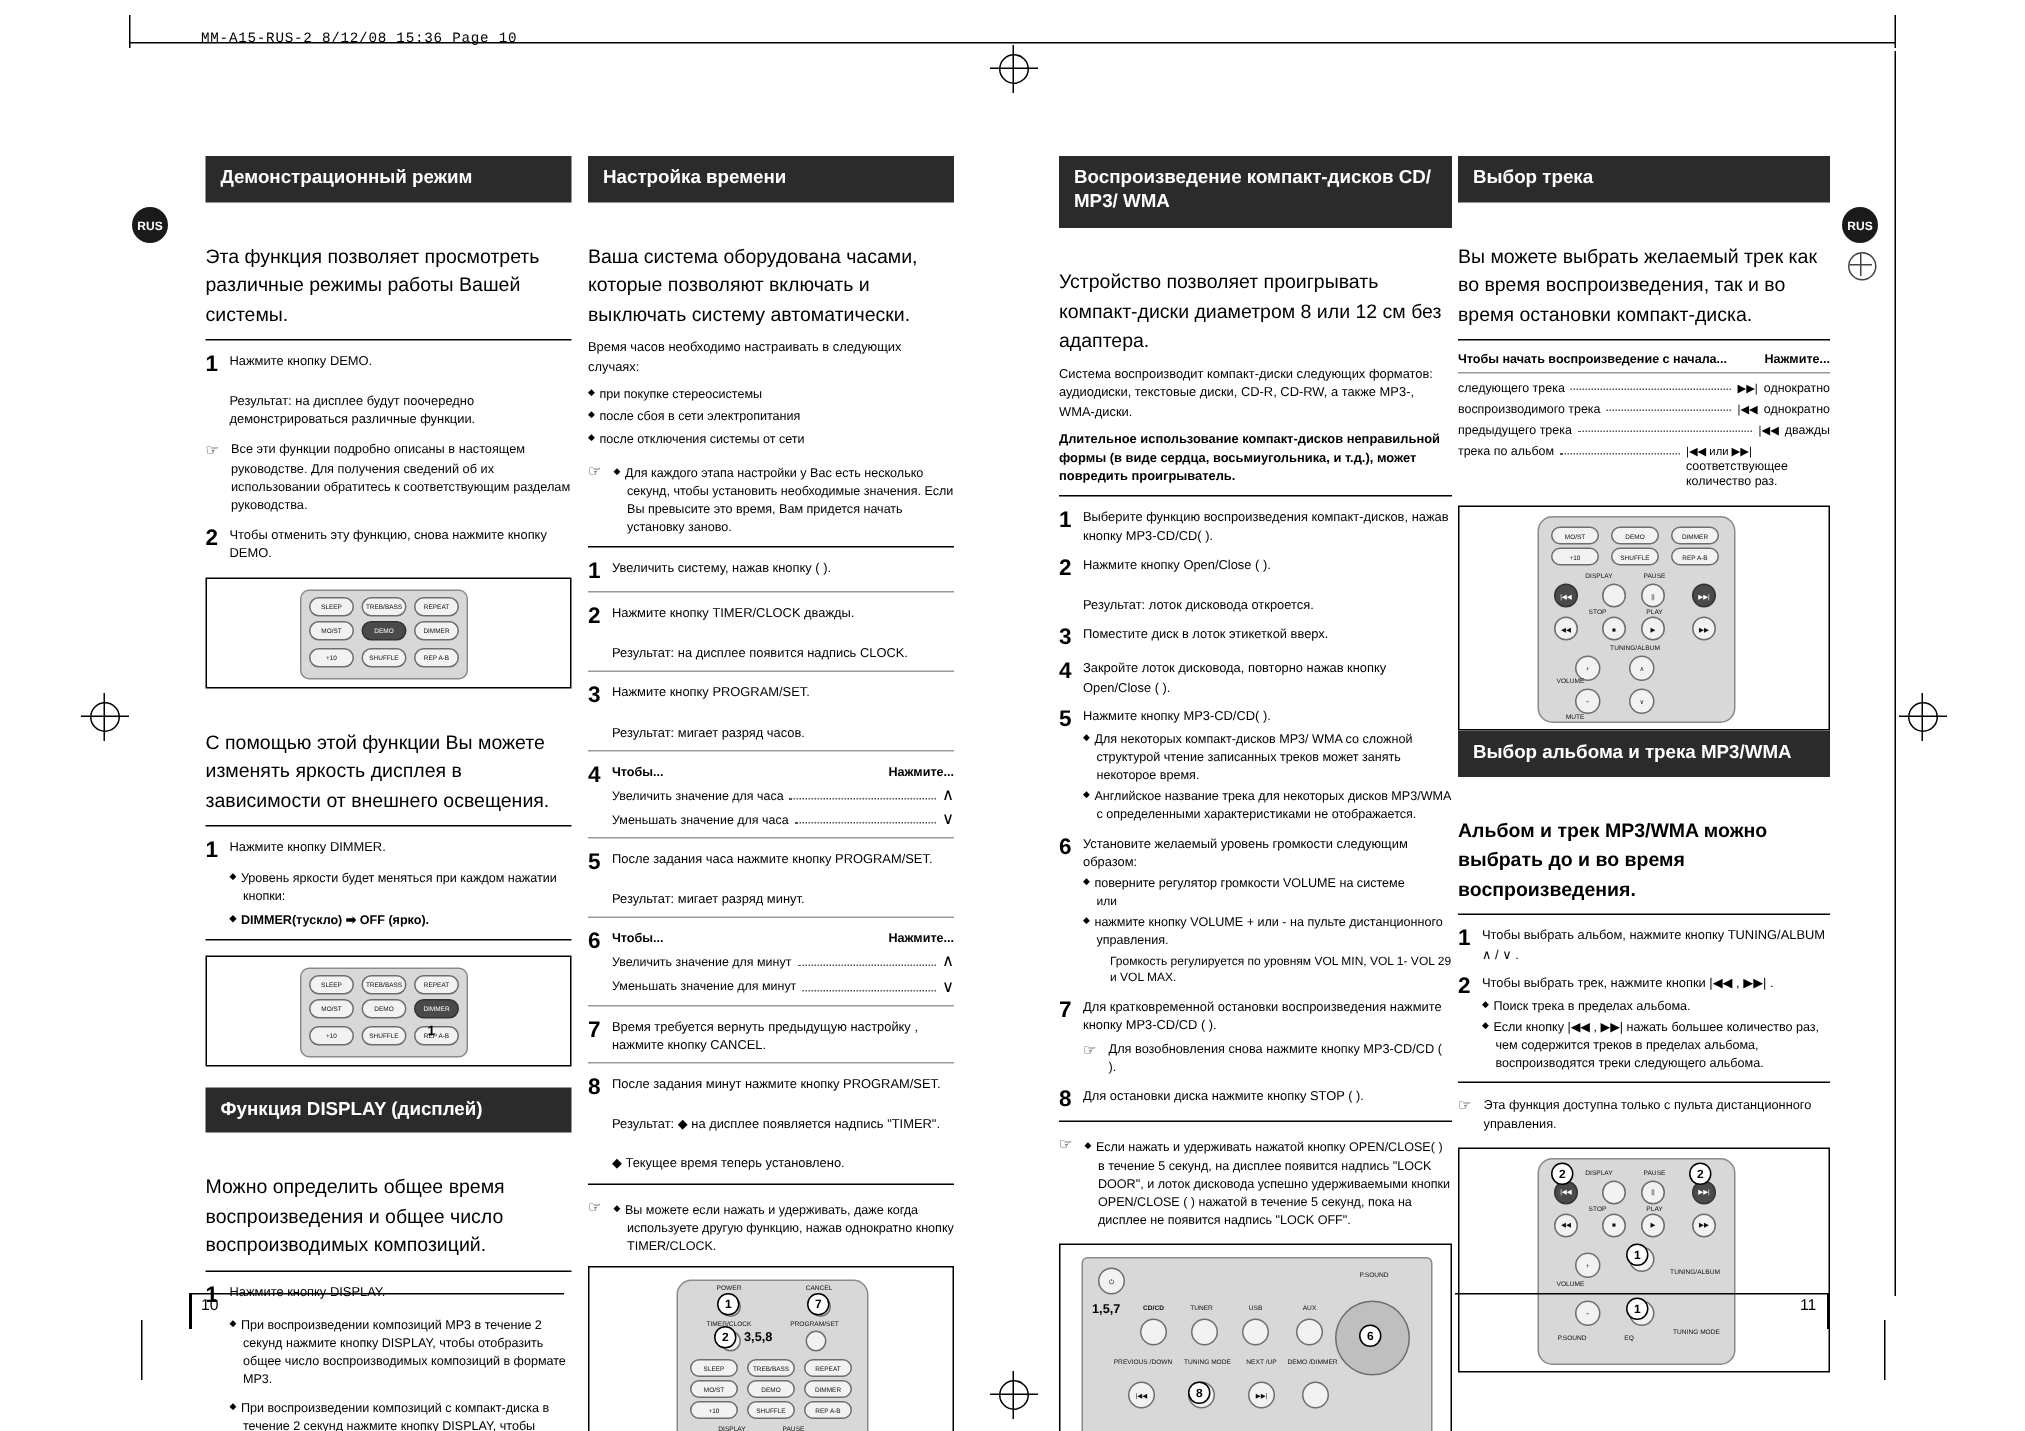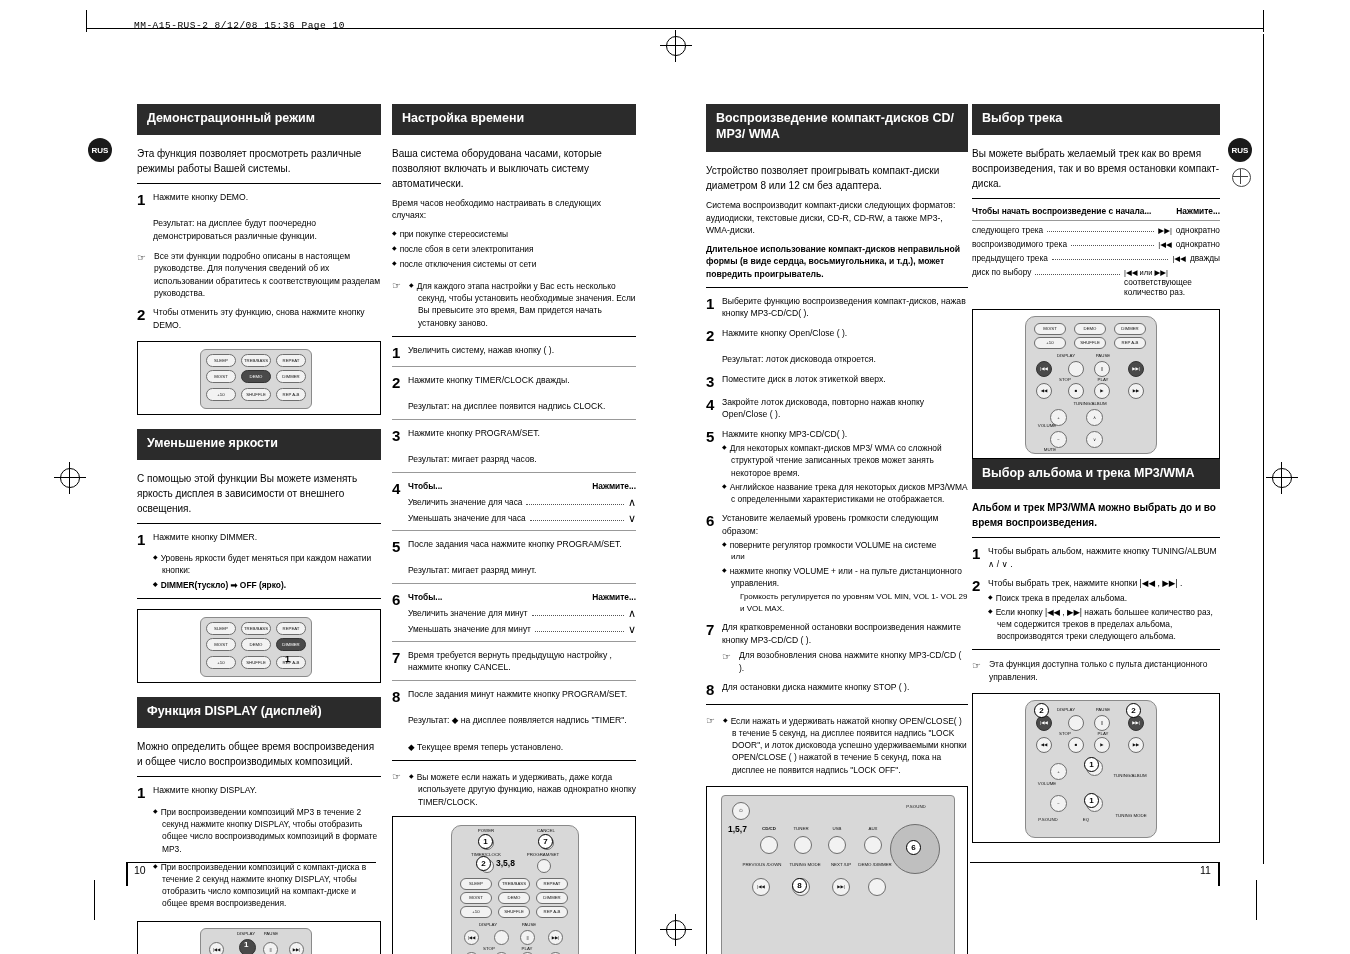--- a/index.html
+++ b/index.html
@@ -22,21 +22,21 @@
   .globe:after{content:"";position:absolute;top:7px;left:0;height:1.2px;width:15px;background:#444;}
 
   
   .col{position:absolute;top:104px;width:244px;}
   .c1{left:137px}.c2{left:392px}.c3{left:706px;width:262px}.c4{left:972px;width:248px}
 
   .bar{background:#2b2b2b;color:#fff;font-weight:bold;font-size:12.5px;padding:7px 10px 8px 10px;line-height:1.25;}
   .bar.tall{padding-bottom:10px}
 
   p{margin:0 0 6px 0;font-size:8.6px;line-height:1.45;}
-  .intro{margin-top:11px;font-size:10px;line-height:1.5;}
+  .intro{margin-top:26px;font-size:13px;line-height:1.5;}
   .bold{font-weight:bold}
 
   .hr{border:0;border-top:1px solid #000;margin:7px 0 7px 0;height:0;}
   .hrthin{border:0;border-top:1px solid #999;margin:6px 0;height:0;}
 
   .step{display:flex;margin:7px 0 0 0;}
   .step .n{font-size:15px;font-weight:bold;width:16px;flex:0 0 16px;line-height:1;padding-top:1px;}
   .step .t{font-size:8.6px;line-height:1.45;flex:1;}
   .res{display:block;margin-top:14px;}
 
@@ -118,21 +118,20 @@
         <div class="btn" style="left:75px;top:4px;width:28px;height:11px;">REPEAT</div>
         <div class="btn" style="left:5px;top:20px;width:28px;height:11px;">MO/ST</div>
         <div class="btn dark" style="left:40px;top:20px;width:28px;height:11px;">DEMO</div>
         <div class="btn" style="left:75px;top:20px;width:28px;height:11px;">DIMMER</div>
         <div class="btn" style="left:5px;top:38px;width:28px;height:11px;">+10</div>
         <div class="btn" style="left:40px;top:38px;width:28px;height:11px;">SHUFFLE</div>
         <div class="btn" style="left:75px;top:38px;width:28px;height:11px;">REP A-B</div>
       </div>
     </div>
 
-    <div class="bar" style="margin-top:14px;">Уменьшение яркости</div>
     <p class="intro">С помощью этой функции Вы можете изменять яркость дисплея в зависимости от внешнего освещения.</p>
     <hr class="hr">
 
     <div class="step">
       <div class="n">1</div>
       <div class="t">Нажмите кнопку DIMMER.</div>
     </div>
     <div style="padding-left:16px;margin-top:5px;">
       <span class="bullet">Уровень яркости будет меняться при каждом нажатии кнопки:</span>
       <span class="bullet" style="font-weight:bold">DIMMER(тускло)  ➡  OFF (ярко).</span>
@@ -451,21 +450,21 @@
       <span style="font-size:7.5px">|◀◀</span>
       <span style="margin-left:4px">однократно</span>
     </div>
     <div class="tabrow">
       <span>предыдущего трека</span>
       <span class="dots"></span>
       <span style="font-size:7.5px">|◀◀</span>
       <span style="margin-left:4px">дважды</span>
     </div>
     <div class="tabrow" style="align-items:flex-start">
-      <span>диск по выбору</span>
+      <span>трека по альбом</span>
       <span class="dots" style="margin-top:6px"></span>
       <span style="max-width:96px;text-align:left">
         <span style="font-size:7.5px">|◀◀ или ▶▶|</span>
         <span style="display:block">соответствующее количество раз.</span>
       </span>
     </div>
 
     <div class="remotebox" style="height:148px;margin-top:12px;">
       <div class="remotepanel" style="left:52px;top:6px;width:130px;height:136px;border-radius:10px;">
         <div class="btn" style="left:8px;top:6px;width:30px;height:10px;">MO/ST</div>

